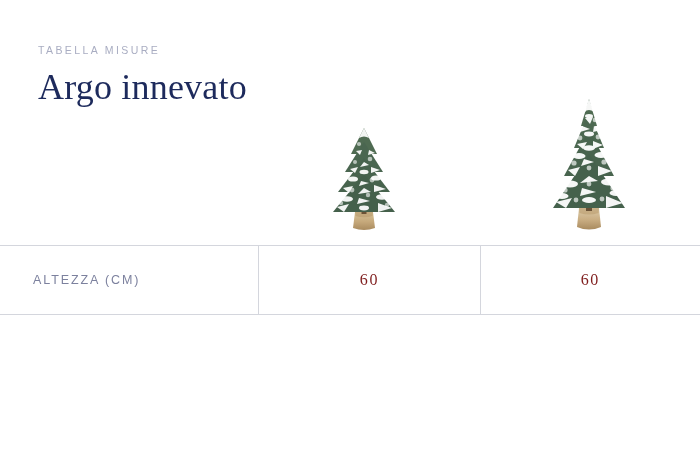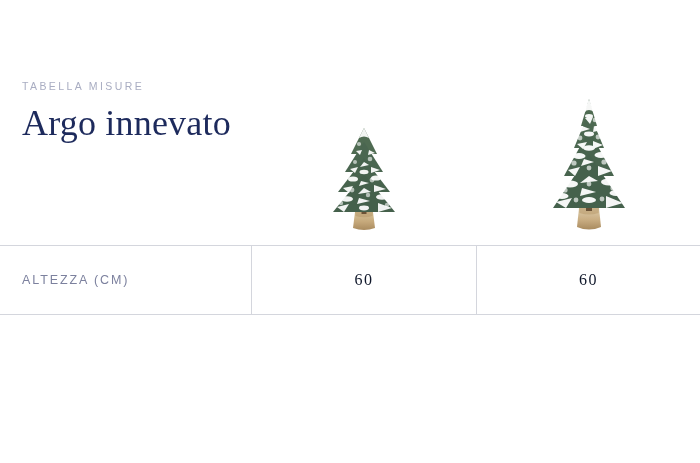--- a/index.html
+++ b/index.html
@@ -16,24 +16,23 @@
   .page {
     position: relative;
     width: 700px;
     height: 463px;
     background: #ffffff;
   }
 
   
   .header {
     position: absolute;
-    left: 22px;
+    left: 38px;
     top: 44px;
     width: 300px;
-    margin-top: 36px;
   }
   .eyebrow {
     font-family: "Liberation Sans", sans-serif;
     font-size: 10.5px;
     letter-spacing: 2.4px;
     color: #a9adc2;
     text-transform: uppercase;
     line-height: 1.2;
     white-space: nowrap;
   }
@@ -61,20 +60,21 @@
     top: 245px;
     width: 700px;
     border-top: 1px solid #d4d6dd;
     border-bottom: 1px solid #d4d6dd;
     box-sizing: border-box;
   }
   .row {
     display: flex;
     height: 68px;
     box-sizing: border-box;
+    padding-left: 11px;
   }
   .row + .row {
     border-top: 1px solid #d4d6dd;
   }
   .cell {
     display: flex;
     align-items: center;
     box-sizing: border-box;
     height: 100%;
   }
@@ -87,21 +87,21 @@
     color: #7c819e;
     text-transform: uppercase;
     white-space: nowrap;
   }
   .cell-value {
     justify-content: center;
     border-left: 1px solid #d4d6dd;
     font-family: "Liberation Serif", serif;
     font-size: 16px;
     letter-spacing: 1.6px;
-    color: #0f172a;
+    color: #7f1d1d;
   }
   .cell-value.col-1 { width: 225px; }
   .cell-value.col-2 { width: 224px; }
 </style>
 </head>
 <body>
 
 <div class="page">
 
   <div class="header">

